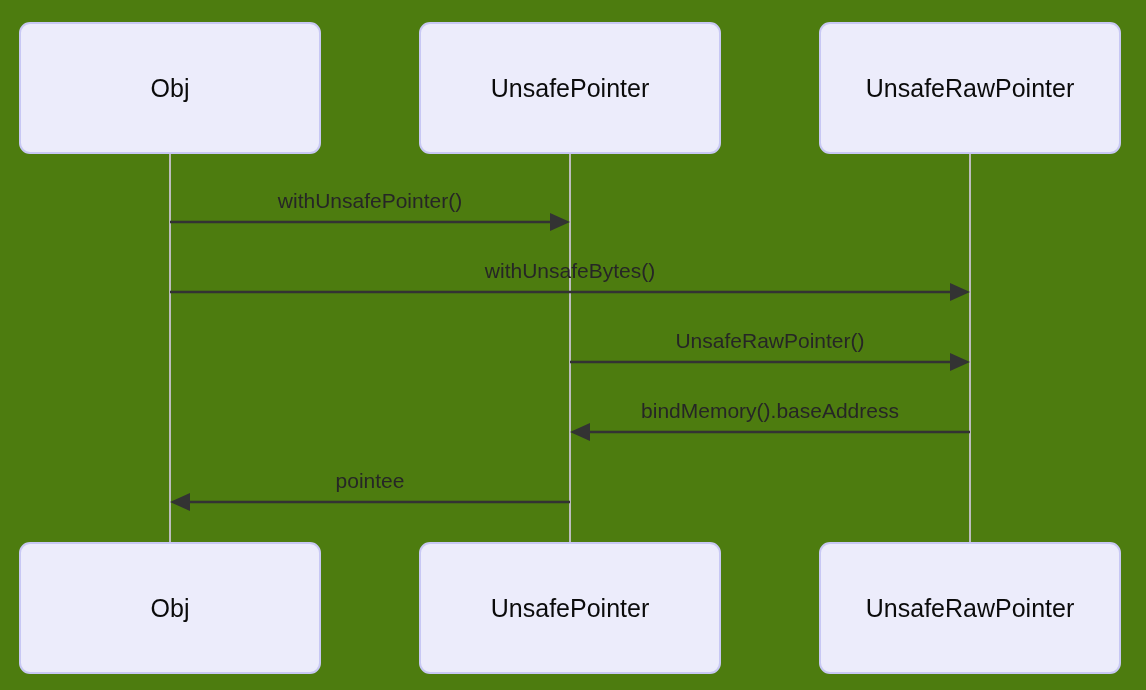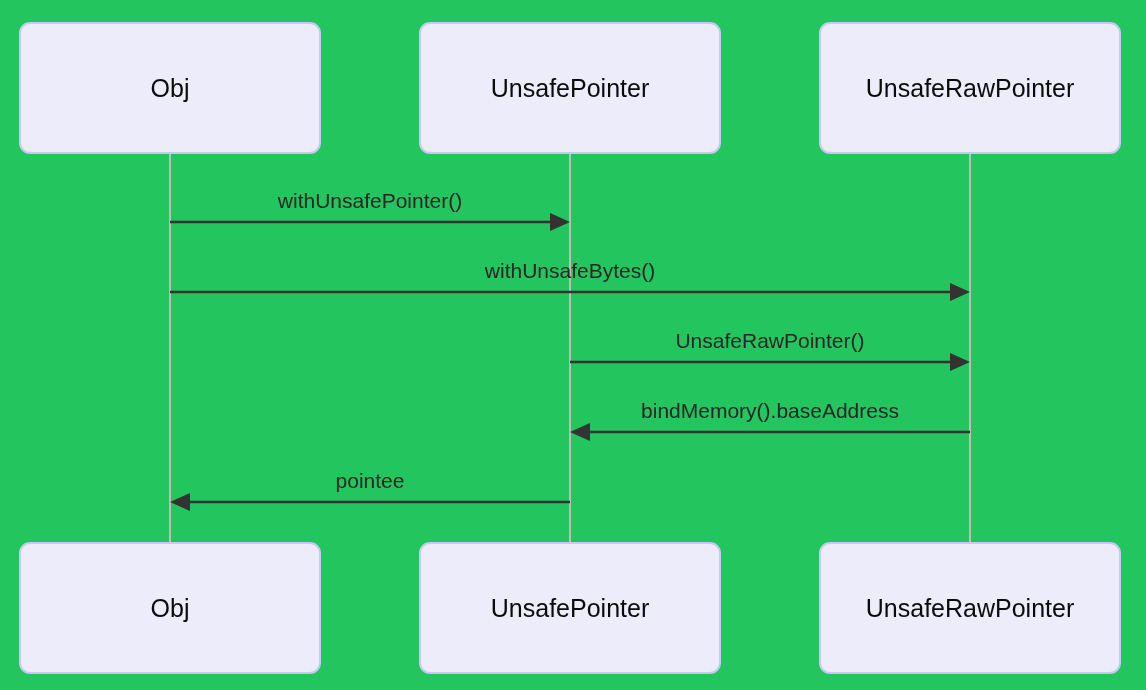--- a/index.html
+++ b/index.html
@@ -10,21 +10,21 @@
   body {
     width: 1146px;
     height: 690px;
     overflow: hidden;
     font-family: "Liberation Sans", sans-serif;
   }
   #diagram-root {
     position: relative;
     width: 1146px;
     height: 690px;
-    background: #22c55e;
+    background: #4d7c0f;
   }
   svg#seq-svg {
     position: absolute;
     left: 0;
     top: 0;
     width: 1146px;
     height: 690px;
     display: block;
   }
   .actor-box {

